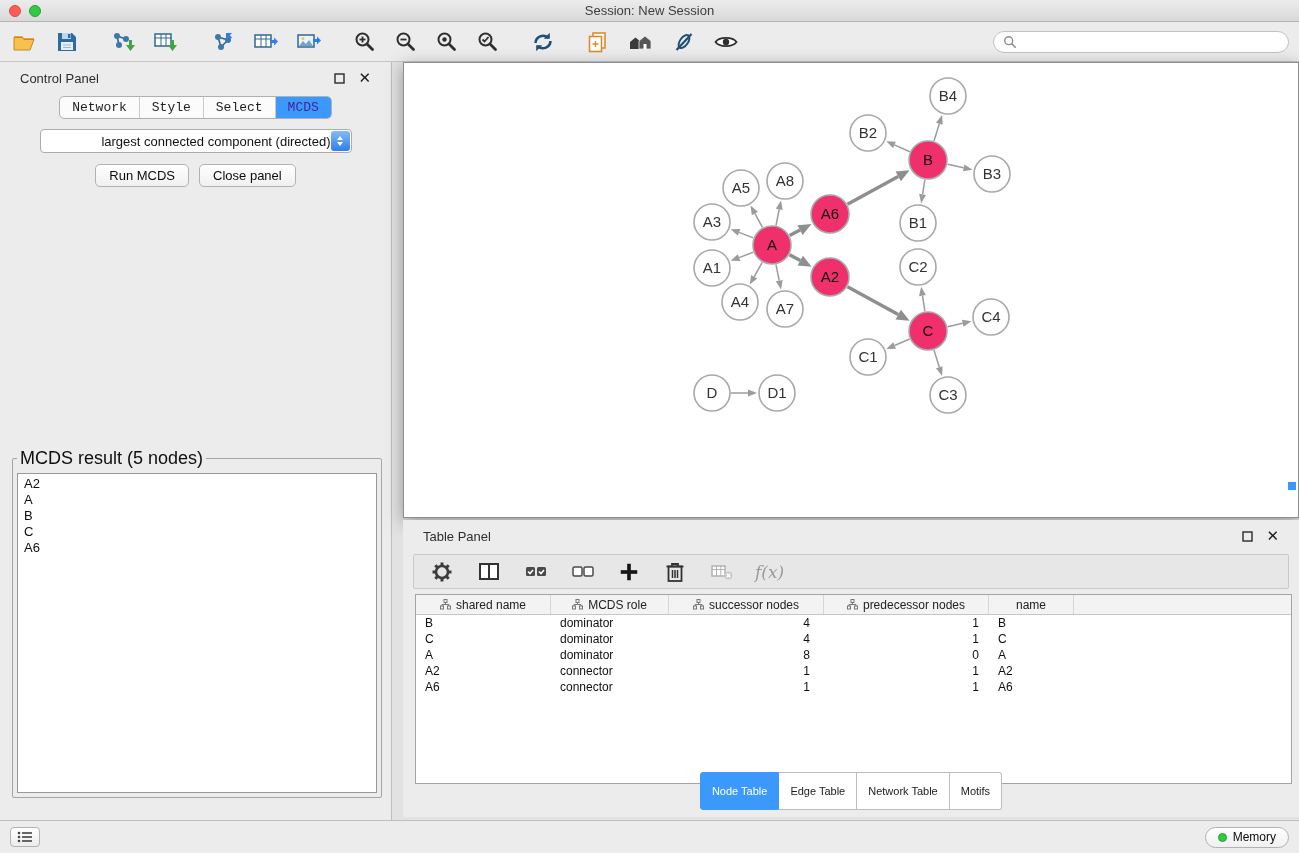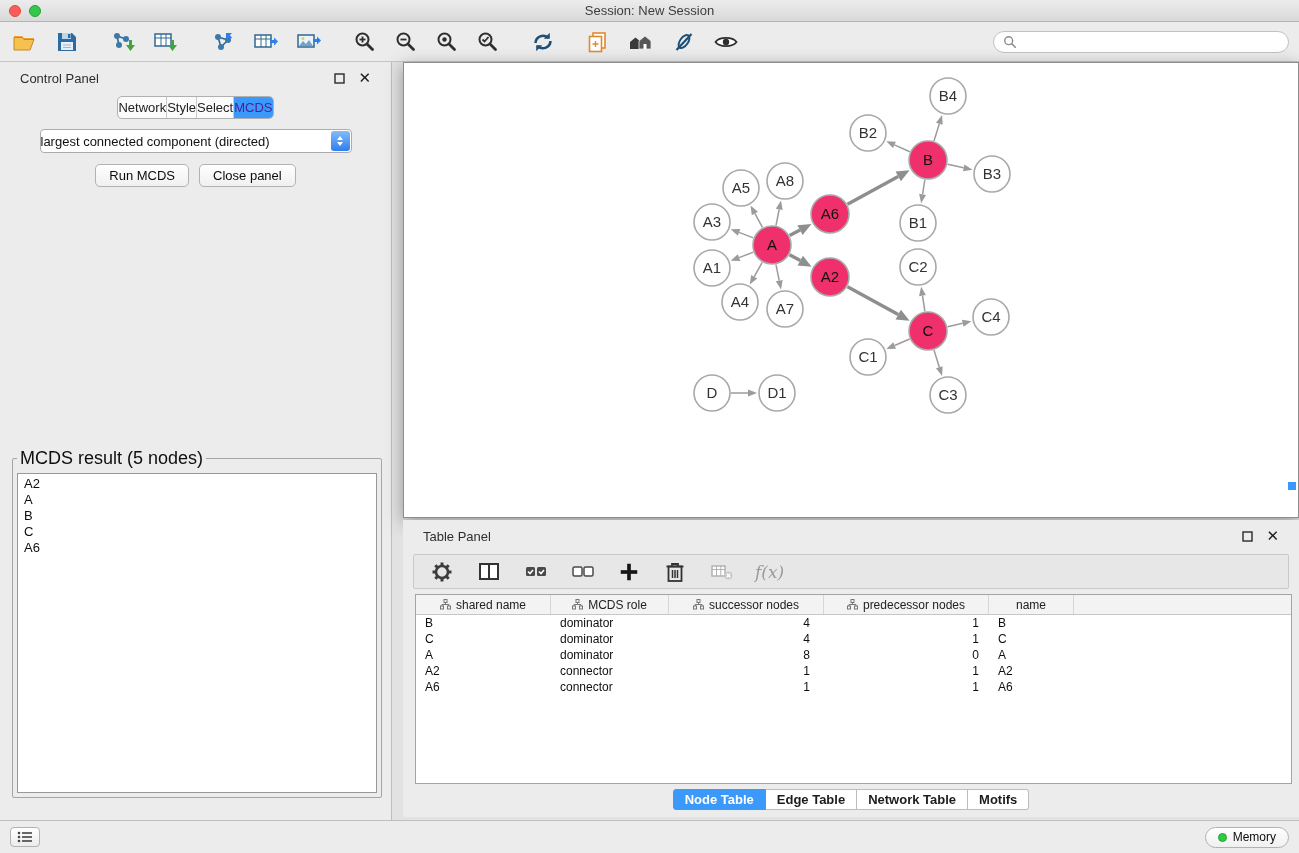--- a/index.html
+++ b/index.html
@@ -35,29 +35,29 @@
   .control-panel { position:absolute; left:0; top:0; width:392px; height:758px;
     background:#ececec; border-right:1px solid #bdbdbd; }
   .panel-header { height:32px; display:flex; align-items:center; padding:0 20px;
     font-size:13px; color:#2e2e2e; }
   .panel-header .ph-icons { margin-left:auto; display:flex; gap:13px; align-items:center; }
   .closex { font-size:15px; font-weight:bold; color:#1a1a1a; line-height:12px; }
 
   .segwrap { display:flex; justify-content:center; margin-top:2px; }
   .segs { display:inline-flex; border:1px solid #b0b0b0; border-radius:5px;
     background:#fbfbfb; overflow:hidden; }
-  .seg { padding:3px 0; font-size:13px; color:#222; border-right:1px solid #c9c9c9; }
+  .seg { padding:3px 12px; font-size:13px; color:#222; border-right:1px solid #c9c9c9;font-family:Liberation Mono, monospace; }
   .seg:last-child { border-right:none; }
   .seg.selected { background:#3b99fc; color:#4c1d95; border-right-color:#3b99fc; }
 
   .opt-label { text-align:center; margin-top:18px; font-size:13px; color:#161616; }
   .combo { width:312px; height:24px; margin:10px auto 0; background:#fff;
     border:1px solid #acacac; border-radius:4px; display:flex; align-items:center;
     font-size:13px; }
-  .combo-text { flex:1; white-space:nowrap; overflow:hidden; color:#111; }
+  .combo-text { flex:1; white-space:nowrap; overflow:hidden; color:#111;text-align:right; }
   .combo-btn { width:19px; height:20px; margin-right:1px;
     background:linear-gradient(#83bcf9,#2e7ef0); border-radius:3px;
     display:flex; flex-direction:column; align-items:center; justify-content:center; gap:2px; }
   .arr-up { width:0; height:0; border-left:3.5px solid transparent;
     border-right:3.5px solid transparent; border-bottom:4px solid #fff; }
   .arr-dn { width:0; height:0; border-left:3.5px solid transparent;
     border-right:3.5px solid transparent; border-top:4px solid #fff; }
 
   .btnrow { display:flex; justify-content:center; gap:10px; margin-top:11px; }
   .btn { background:linear-gradient(#ffffff,#f0f0f0); border:1px solid #b2b2b2;
@@ -98,22 +98,22 @@
   .th { display:flex; align-items:center; justify-content:center; gap:5px;
     border-right:1px solid #d7d7d7; font-size:12px; color:#222; }
   .w0{width:135px} .w1{width:118px} .w2{width:155px} .w3{width:165px} .w4{width:85px}
   .wfill{flex:1; border-right:none;}
   .tr { display:flex; height:16px; align-items:center; }
   .td { font-size:12px; color:#0f0f0f; }
   .td.w0{padding-left:9px} .td.w1{padding-left:9px}
   .td.w2{text-align:right; padding-right:14px} .td.w3{text-align:right; padding-right:10px}
   .td.w4{padding-left:9px}
   .tp-tabs { position:absolute; bottom:7px; left:0; right:0; display:flex; justify-content:center; }
-  .tp-tab { padding:2px 11px; font-size:13px; background:#fff;
-    border:1px solid #bdbdbd; border-left:none; color:#1c1c1c;font-weight:bold; }
+  .tp-tab { padding:12px 11px; font-size:11px; background:#fff;
+    border:1px solid #bdbdbd; border-left:none; color:#1c1c1c; }
   .tp-tab:first-child { border-left:1px solid #bdbdbd; border-radius:3px 0 0 3px; }
   .tp-tab:last-child { border-radius:0 3px 3px 0; }
   .tp-tab.selected { background:#3b99fc; color:#fff; border-color:#3b99fc; }
 
   
   .statusbar { height:33px; border-top:1px solid #bfbfbf; background:#ececec;
     display:flex; align-items:center; padding:0 10px; }
   .menu-btn { width:30px; height:20px; border:1px solid #b2b2b2; border-radius:4px;
     background:linear-gradient(#fff,#ececec); display:flex; align-items:center;
     justify-content:center; }

